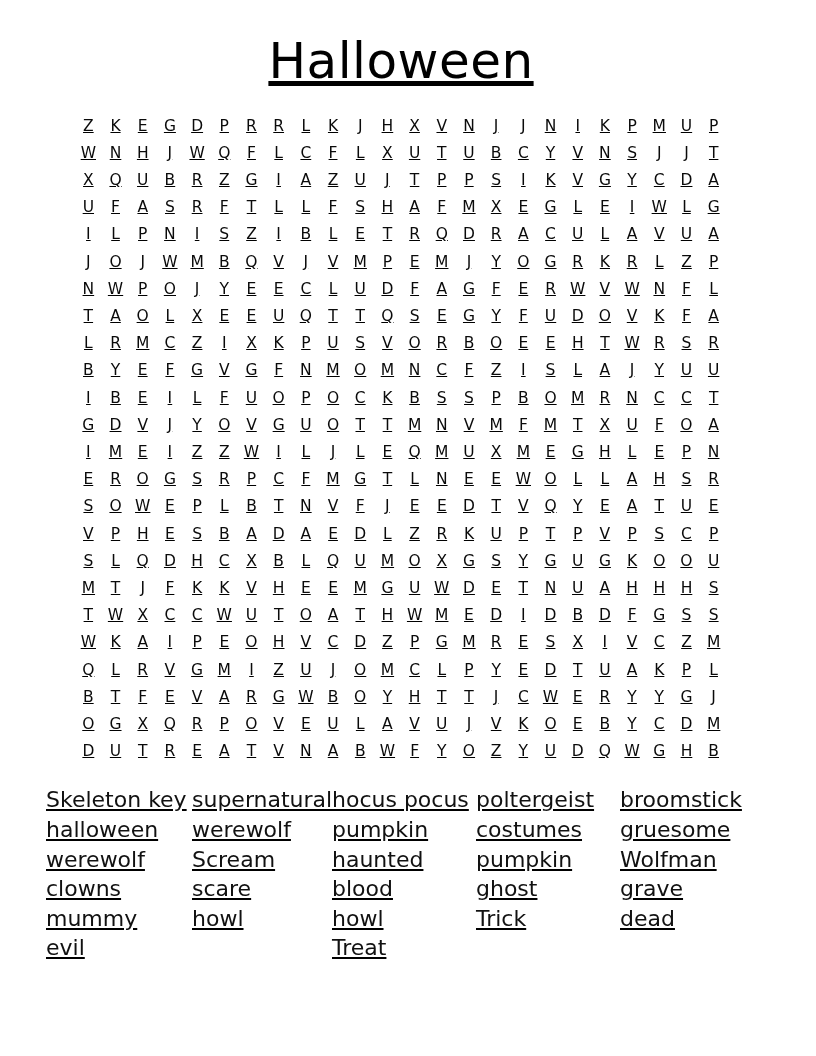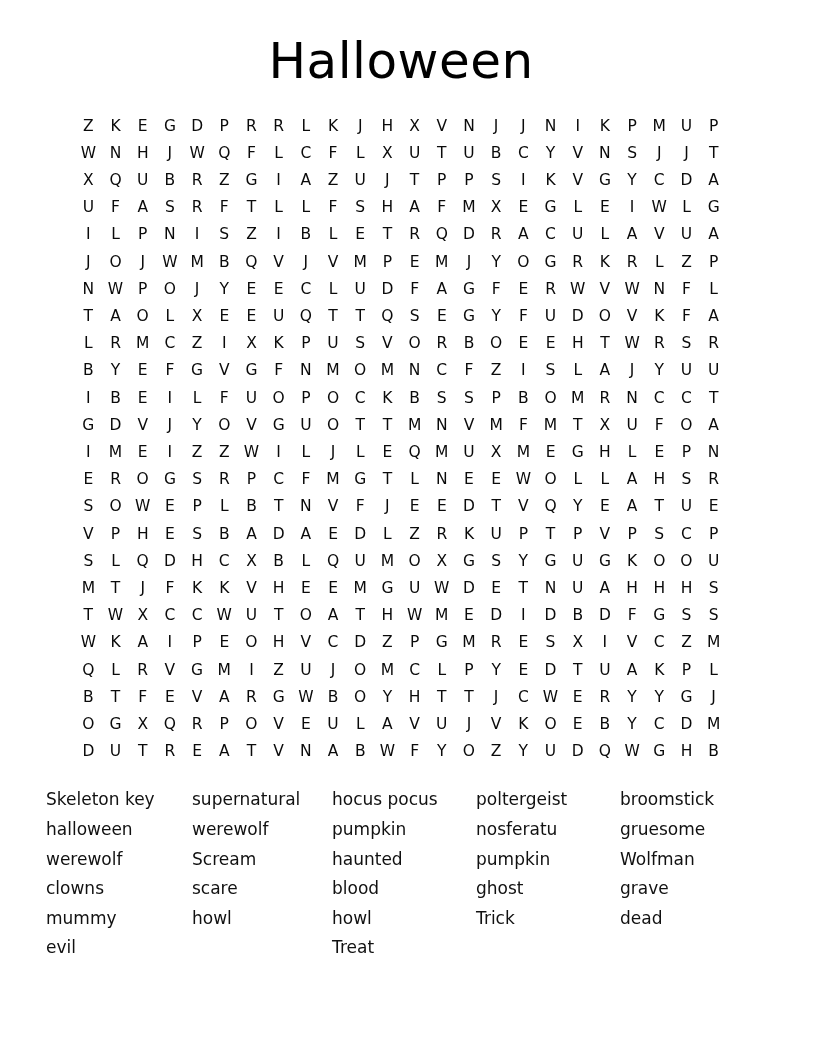--- a/index.html
+++ b/index.html
@@ -12,20 +12,21 @@
     background: #ffffff;
     font-family: "DejaVu Sans", sans-serif;
     color: #000000;
     overflow: hidden;
   }
   .page {
     width: 802px;
     height: 1056px;
     position: relative;
     box-sizing: border-box;
+    text-decoration: underline;
   }
   .puzzle-title {
     text-align: center;
     font-size: 50px;
     font-weight: normal;
     letter-spacing: 0.5px;
     margin: 0;
     padding-top: 33px;
     line-height: 1.15;
     font-family: "DejaVu Sans", sans-serif;
@@ -61,21 +62,21 @@
   .word-col {
     display: flex;
     flex-direction: column;
   }
   .word-col-0 { width: 146px; }
   .word-col-1 { width: 140px; }
   .word-col-2 { width: 144px; }
   .word-col-3 { width: 144px; }
   .word-col-4 { width: 140px; }
   .word-item {
-    font-size: 17px;
+    font-size: 22px;
     line-height: 29.6px;
     font-family: "DejaVu Sans", sans-serif;
     color: #111111;
     white-space: nowrap;
   }
 </style>
 </head>
 <body>
 
 <div class="page">
@@ -732,21 +733,21 @@
       <div class="word-col word-col-2">
         <div class="word-item">hocus pocus</div>
         <div class="word-item">pumpkin</div>
         <div class="word-item">haunted</div>
         <div class="word-item">blood</div>
         <div class="word-item">howl</div>
         <div class="word-item">Treat</div>
       </div>
       <div class="word-col word-col-3">
         <div class="word-item">poltergeist</div>
-        <div class="word-item">nosferatu</div>
+        <div class="word-item">costumes</div>
         <div class="word-item">pumpkin</div>
         <div class="word-item">ghost</div>
         <div class="word-item">Trick</div>
       </div>
       <div class="word-col word-col-4">
         <div class="word-item">broomstick</div>
         <div class="word-item">gruesome</div>
         <div class="word-item">Wolfman</div>
         <div class="word-item">grave</div>
         <div class="word-item">dead</div>

